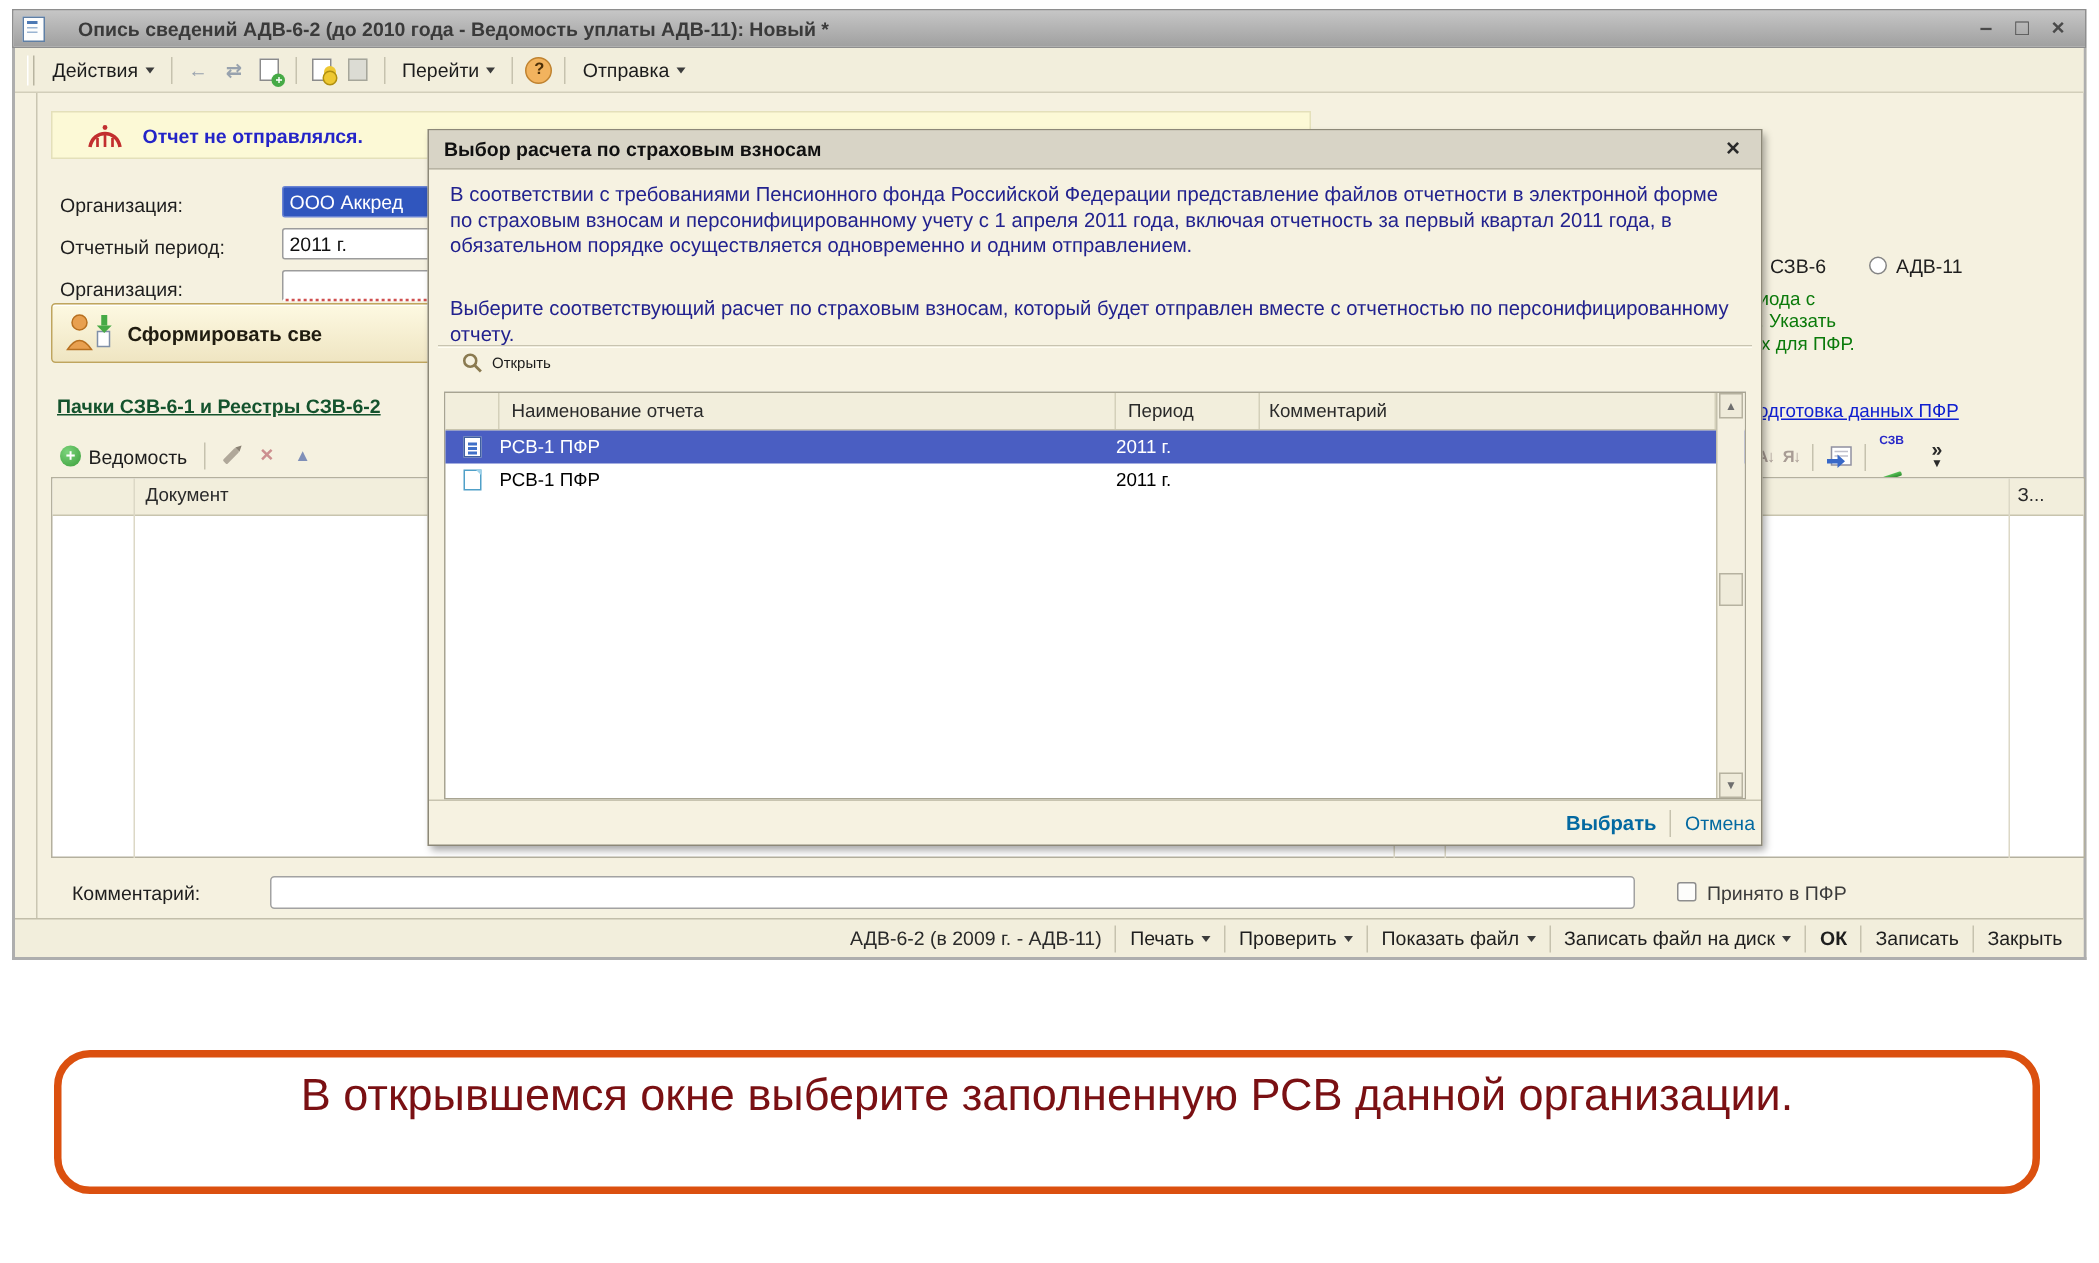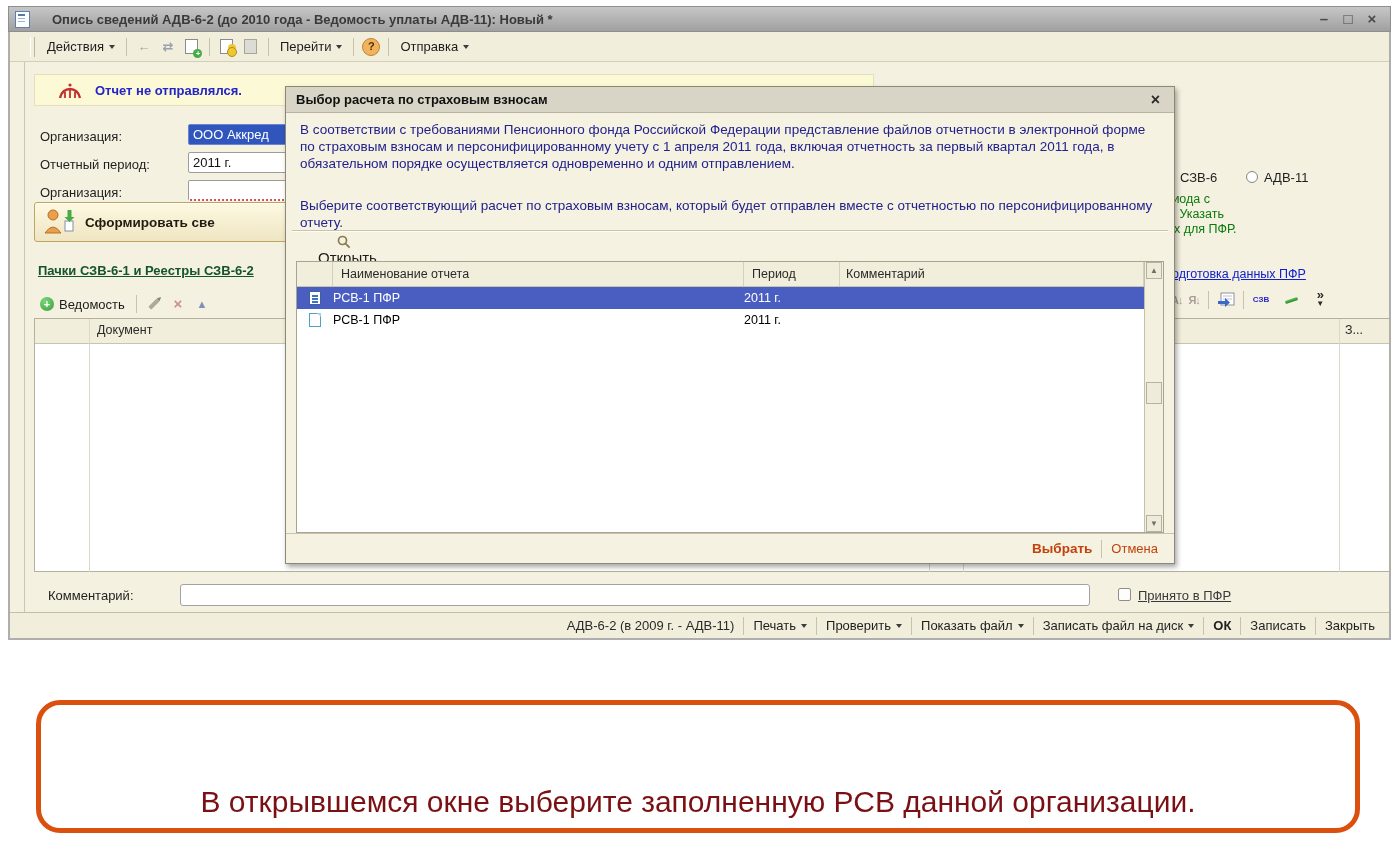--- a/index.html
+++ b/index.html
@@ -15,21 +15,21 @@
   .win-ctl{width:24px;text-align:center;font-size:15px;font-weight:bold;color:#4a4a4a;cursor:default;line-height:22px;}
   .win-doc{width:13px;height:15px;background:#fdfdfd;border:1px solid #5f7fa5;position:relative;flex:none;}
   .win-doc::before{content:"";position:absolute;left:2px;top:2px;width:7px;height:2px;background:#4d79b4;}
   .win-doc::after{content:"";position:absolute;left:2px;top:6px;width:7px;height:1px;background:#9ab4d2;box-shadow:0 3px 0 #9ab4d2;}
 
   .win-frame{left:8px;top:32px;width:1383px;height:608px;border:2px solid #aeaeae;border-top:none;
     background:#f5f1e0;box-sizing:border-box;}
   .left-line{left:24px;top:62px;width:1px;height:550px;background:#cac6b2;}
 
   .toolbar{left:10px;top:32px;width:1379px;height:30px;background:#f2eedc;border-bottom:1px solid #d2ceba;
-    display:flex;align-items:center;padding:0 18px;box-sizing:border-box;font-size:13px;color:#1c1c1c;}
+    display:flex;align-items:center;padding:0 6px;box-sizing:border-box;font-size:13px;color:#1c1c1c;}
   .grip{width:3px;height:20px;border-left:1px solid #fff;border-right:1px solid #b8b4a0;margin:0 6px 0 2px;}
   .tb-item{display:flex;align-items:center;padding:2px 6px;border-radius:2px;white-space:nowrap;}
   .caret{display:inline-block;width:0;height:0;border-left:3.5px solid transparent;border-right:3.5px solid transparent;
     border-top:4px solid #3c3c3c;margin-left:5px;}
   .tsep{width:1px;height:18px;background:#c6c2ae;margin:0 5px;flex:none;}
   .ticon{width:20px;height:18px;display:flex;align-items:center;justify-content:center;margin:0 2px;position:relative;}
   .gray-arrow{font-size:13px;color:#98a2ae;font-weight:bold;}
   .mini-doc{width:11px;height:13px;background:#fff;border:1px solid #8b8b8b;position:relative;}
   .mini-doc.gray{background:#dcdcd4;border-color:#a6a69a;}
   .mini-doc .plus{position:absolute;right:-5px;bottom:-5px;width:9px;height:9px;border-radius:50%;
@@ -66,21 +66,21 @@
 
   .add-toolbar{left:34px;top:292px;height:24px;display:flex;align-items:center;font-size:13px;color:#1c1c1c;}
   .plus-circle{width:14px;height:14px;border-radius:50%;background:radial-gradient(circle at 35% 30%,#7cd47c,#3a9e3a);
     color:#fff;font-weight:bold;font-size:11px;line-height:14px;text-align:center;margin-right:5px;}
   .pencil{width:12px;height:4px;background:#b0a89a;transform:rotate(-45deg);border-radius:1px;position:relative;}
   .pencil::after{content:"";position:absolute;right:-4px;top:0;border-top:2px solid transparent;border-bottom:2px solid transparent;border-left:4px solid #8a8274;}
   .x-icon{color:#cc8f8f;font-weight:bold;font-size:15px;line-height:14px;}
   .up-icon{color:#7f8fb8;font-size:11px;}
   .mini-tb{display:flex;align-items:center;font-size:12px;color:#a09688;}
   .sort-ic{font-size:11px;font-weight:bold;color:#a89c94;margin:0 3px;letter-spacing:-1px;}
-  .szv-ic{display:flex;flex-direction:row;align-items:center;margin:0 4px;line-height:8px;gap:16px;}
+  .szv-ic{display:flex;flex-direction:column;align-items:center;margin:0 4px;line-height:8px;gap:16px;}
   .szv-ic b{font-size:8px;color:#2828c8;letter-spacing:0;}
   .szv-ic i{display:block;width:13px;height:3px;background:linear-gradient(#56c056,#2e8a2e);transform:rotate(-18deg);margin-top:2px;border-radius:1px;}
   .overflow-ic{display:flex;flex-direction:column;align-items:center;line-height:10px;color:#2a2a2a;}
   .overflow-ic .o1{font-size:13px;font-weight:bold;}
   .overflow-ic .o2{font-size:8px;margin-top:-1px;}
 
   .main-table{left:34px;top:318px;width:1356px;height:254px;background:#fff;border:1px solid #b4b09e;box-sizing:border-box;}
   .mt-header{height:24px;background:#f2eedc;border-bottom:1px solid #c8c4ae;position:relative;
     font-size:12.5px;color:#2a2a2a;}
   .vline{position:absolute;top:0;width:1px;background:#dcd8c6;}
@@ -91,21 +91,21 @@
 
   
   .dialog{left:285px;top:86px;width:890px;height:478px;background:#f6f2e1;border:1px solid #8c8878;
     box-shadow:2px 3px 5px rgba(0,0,0,.35);box-sizing:border-box;z-index:10;}
   .dlg-titlebar{height:26px;background:#d8d4c6;border-bottom:1px solid #b8b4a4;display:flex;align-items:center;
     padding:0 10px;box-sizing:border-box;}
   .dlg-title{font-size:13px;font-weight:bold;color:#101010;flex:1;}
   .dlg-close{font-size:16px;font-weight:bold;color:#2a2a2a;padding:0 4px;cursor:default;}
   .dlg-info{position:absolute;left:14px;width:858px;font-size:13.5px;line-height:17px;color:#22228e;}
   .dlg-divider{position:absolute;left:6px;width:876px;height:0;border-top:1px solid #c8c4b0;border-bottom:1px solid #fffdf2;}
-  .open-row{position:absolute;left:32px;top:148px;display:flex;align-items:center;font-size:15px;color:#1c1c1c;flex-direction:column;}
+  .open-row{position:absolute;left:22px;top:148px;display:flex;align-items:center;font-size:10px;color:#1c1c1c;}
   .dlg-table{position:absolute;left:10px;top:174px;width:868px;height:272px;background:#fff;
     border:1px solid #a8a492;box-sizing:border-box;font-size:12.5px;}
   .drow{display:flex;height:22px;align-items:center;position:relative;}
   .drow .c-icon{width:36px;flex:none;display:flex;justify-content:center;}
   .drow .c-name{width:411px;flex:none;overflow:hidden;white-space:nowrap;}
   .drow .c-period{width:96px;flex:none;overflow:hidden;white-space:nowrap;}
   .drow .c-comment{flex:1;overflow:hidden;white-space:nowrap;margin-right:19px;}
   .dhead{height:24px;background:#f2eedc;border-bottom:1px solid #c8c4ae;color:#2a2a2a;}
   .dhead > div{border-right:1px solid #d4d0ba;height:100%;display:flex;align-items:center;padding-left:6px;box-sizing:border-box;}
   .dhead .c-name,.dhead .c-period{padding-left:8px;}
@@ -114,25 +114,25 @@
   .doc-ic::before{content:"";position:absolute;left:2px;top:3px;width:6px;height:1.5px;background:#4070c8;
     box-shadow:0 3px 0 #4070c8,0 6px 0 #4070c8;}
   .doc-ic.outline{border-color:#50a0c8;}
   .doc-ic.outline::before{display:none;}
   .doc-ic.outline::after{content:"";position:absolute;right:-1px;top:-1px;border-left:4px solid transparent;border-top:4px solid #9ed2ea;}
   .dscroll{position:absolute;right:0;top:0;width:19px;height:100%;border-left:1px solid #c4c0ac;background:#f4f0e0;box-sizing:border-box;}
   .sc-btn{position:absolute;left:1px;width:16px;height:17px;background:#efebda;border:1px solid #b6b2a0;
     font-size:8px;color:#6e6e6e;text-align:center;line-height:16px;box-sizing:border-box;}
   .sc-thumb{position:absolute;left:1px;top:120px;width:16px;height:22px;background:#efebda;border:1px solid #b6b2a0;box-sizing:border-box;}
   .dlg-footer{position:absolute;left:0;bottom:0;width:100%;height:30px;border-top:1px solid #c8c4b0;
-    display:flex;align-items:center;justify-content:flex-end;padding-right:12px;box-sizing:border-box;font-size:13px;color:#c2410c;}
+    display:flex;align-items:center;justify-content:flex-end;padding-right:0;box-sizing:border-box;font-size:13px;color:#0369a1;}
 
   
-  .annotation{left:36px;top:700px;width:1324px;height:133px;border:5px solid #db500f;border-radius:24px;
-    background:#fff;box-sizing:border-box;display:flex;align-items:flex-end;justify-content:center;}
+  .annotation{left:36px;top:700px;width:1324px;height:96px;border:5px solid #db500f;border-radius:24px;
+    background:#fff;box-sizing:border-box;display:flex;align-items:flex-start;justify-content:center;}
   .annotation p{margin:0;max-width:1120px;text-align:center;font-size:30px;line-height:52px;color:#7a1013;}
 </style>
 </head>
 <body>
 
 <div class="screen">
 
   <div class="abs titlebar">
     <span class="win-doc"></span>
     <span class="title">Опись сведений АДВ-6-2 (до 2010 года - Ведомость уплаты АДВ-11): Новый *</span>
@@ -275,21 +275,21 @@
     </div>
     <div class="vline" style="left:54px;height:253px;"></div>
     <div class="vline" style="left:894px;height:253px;"></div>
     <div class="vline" style="left:928px;height:253px;"></div>
     <div class="vline" style="left:1304px;height:253px;"></div>
   </div>
 
   <span class="abs flabel" style="left:48px;top:588px;">Комментарий:</span>
   <input class="abs comment-input" value="" style="">
   <span class="abs checkbox" style="left:1118px;top:588px;"></span>
-  <span class="abs flabel" style="left:1138px;top:588px;color:#3a3a3a;text-decoration:underline;">Принято в ПФР</span>
+  <span class="abs flabel" style="left:1138px;top:588px;color:#3a3a3a;">Принято в ПФР</span>
 
   <div class="abs statusbar">
     <span class="sb-label">АДВ-6-2 (в 2009 г. - АДВ-11)</span>
     <span class="tsep"></span>
     <span class="sb-btn">
         <span>Печать</span>
         <span class="caret"></span>
       </span>
     <span class="tsep"></span>
     <span class="sb-btn">

